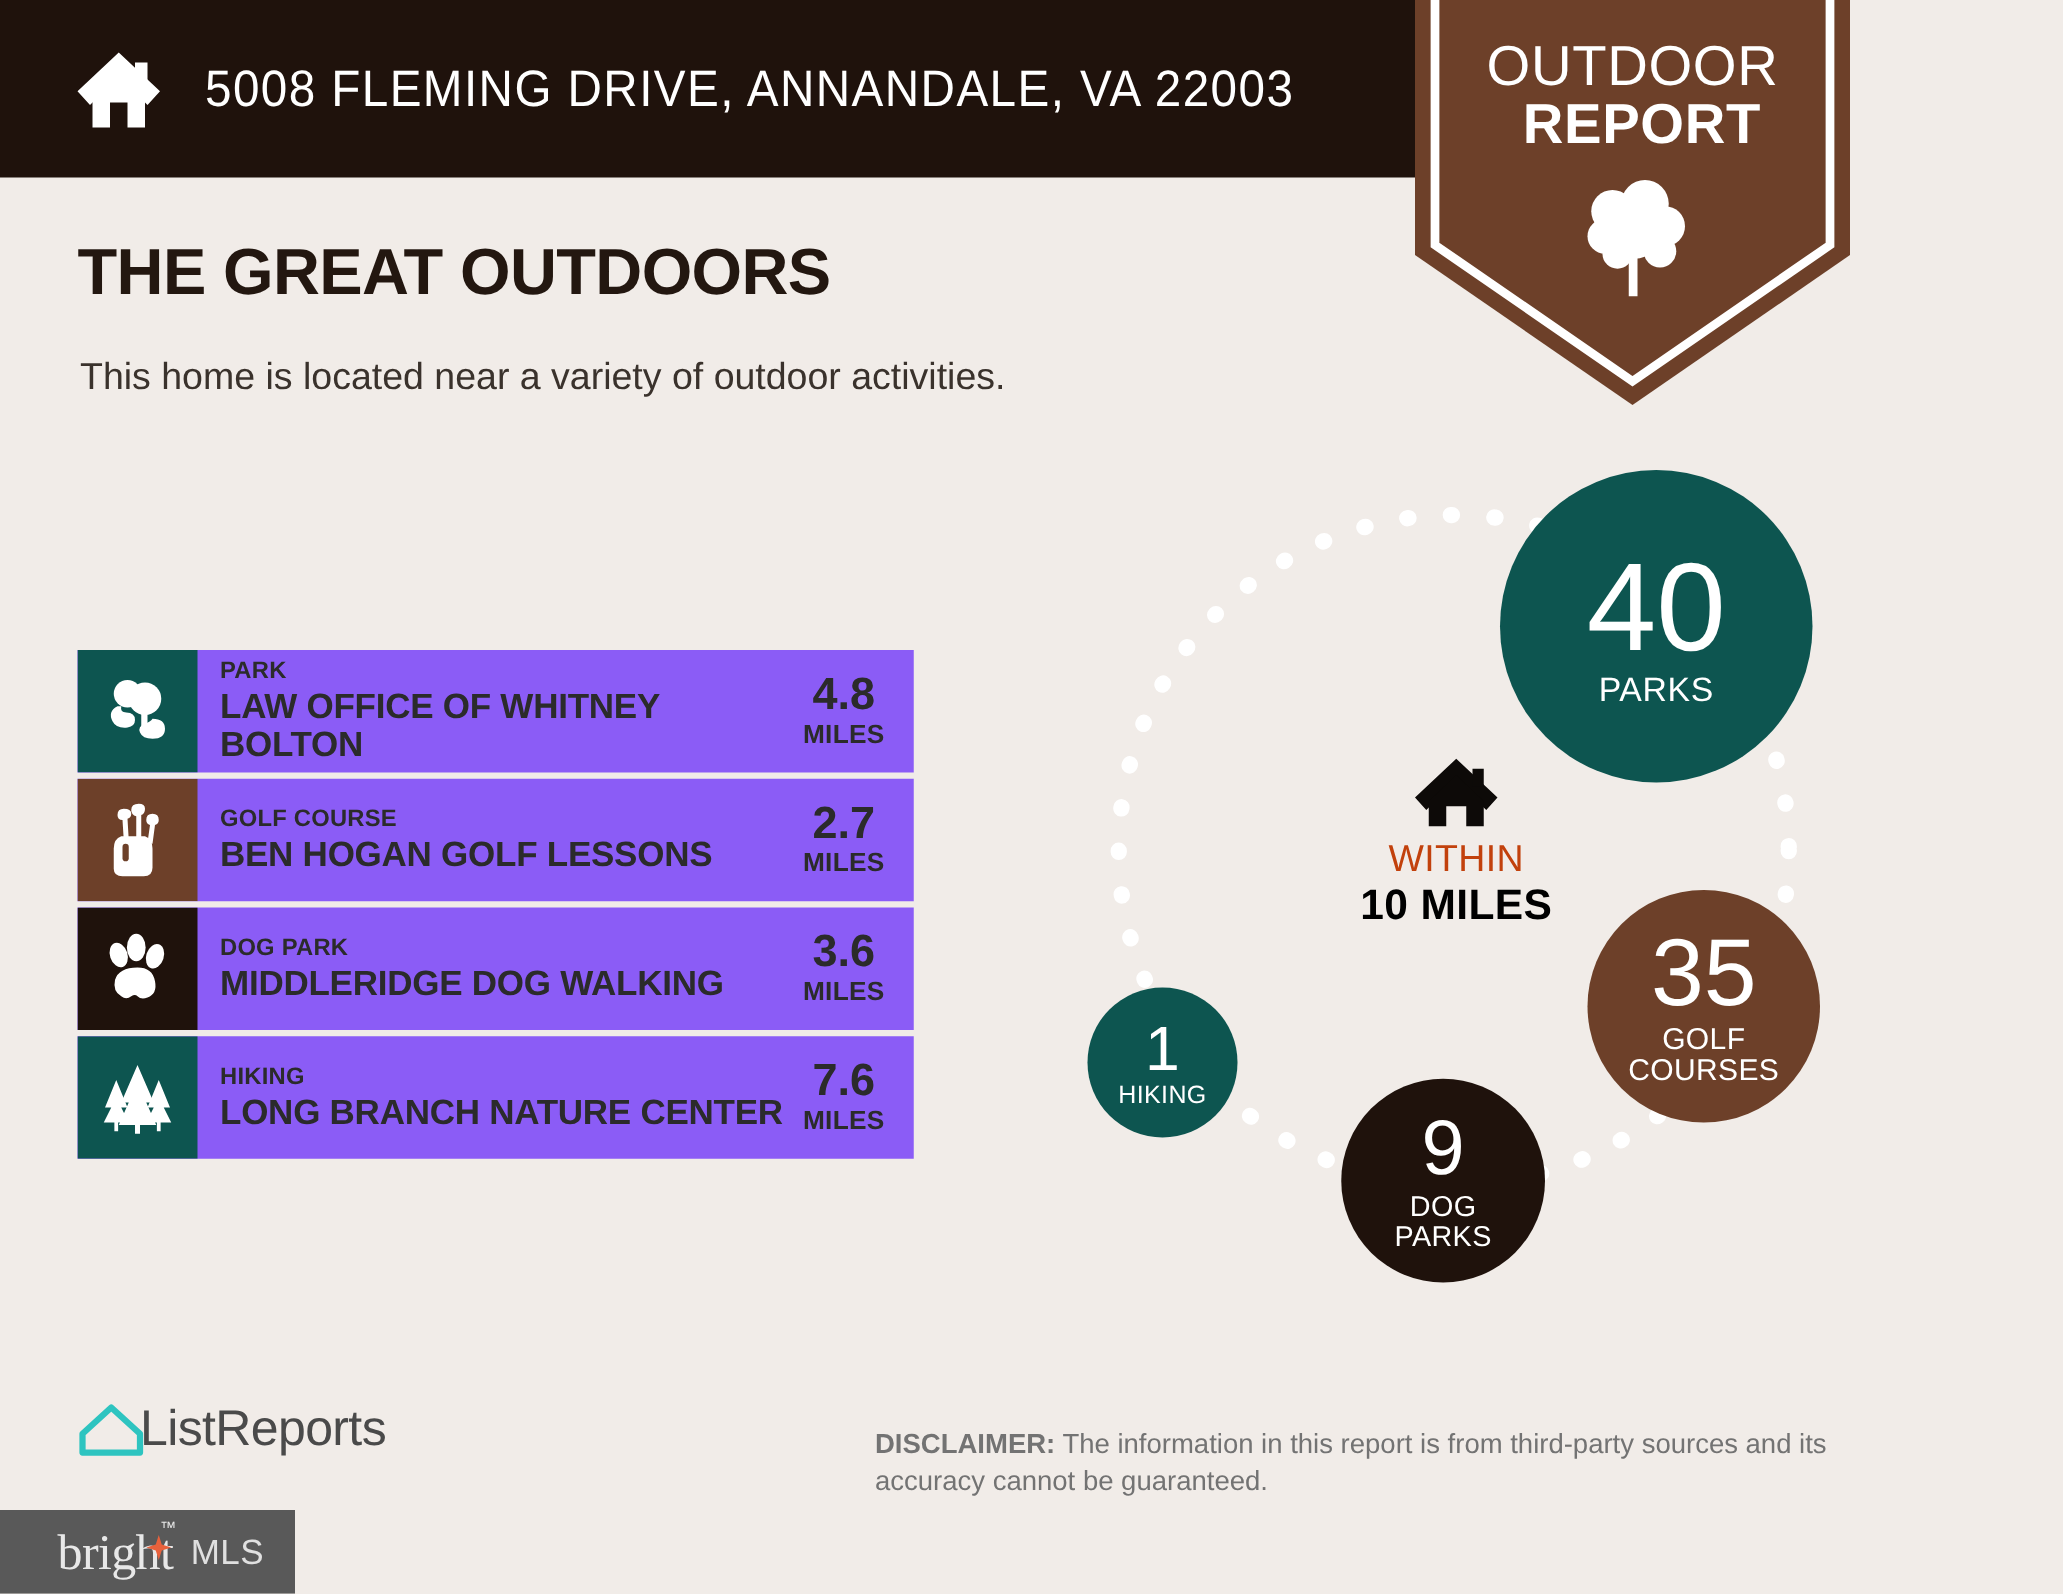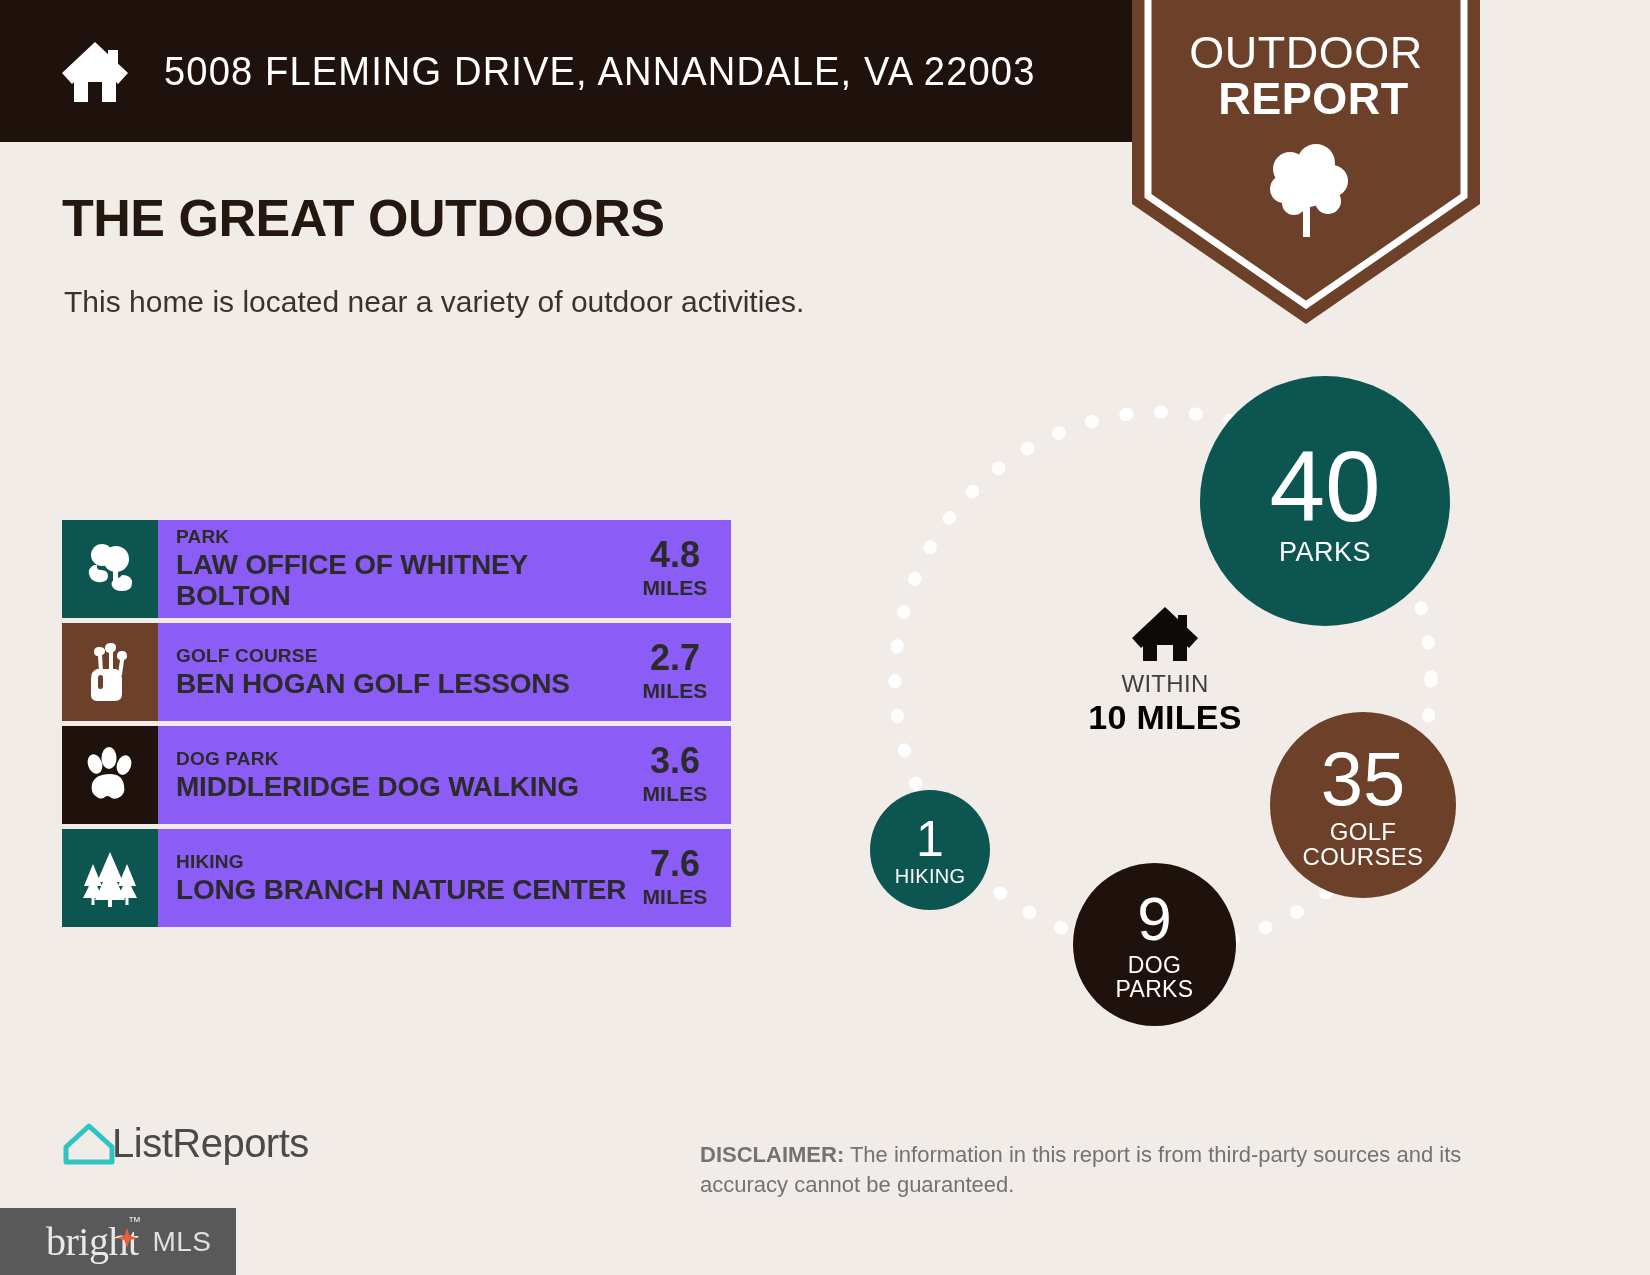--- a/index.html
+++ b/index.html
@@ -238,22 +238,22 @@
 
   .center-group {
     position: absolute;
     left: 195px;
     top: 245px;
     width: 280px;
     text-align: center;
   }
   .center-home { display: block; margin: 0 auto 8px auto; }
   .center-line1 {
-    font-size: 24px;
-    color: #404040;
+    font-size: 30px;
+    color: #c2410c;
     font-weight: 400;
     letter-spacing: 0.3px;
     line-height: 1.12;
   }
   .center-line2 {
     font-size: 34px;
     color: #000000;
     font-weight: 700;
     letter-spacing: 0.3px;
     line-height: 1.12;

